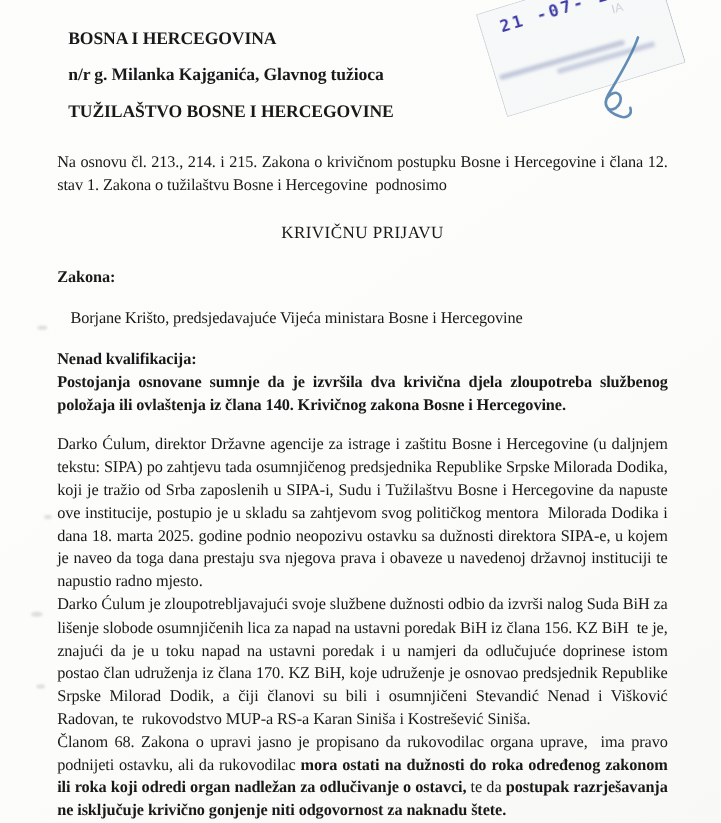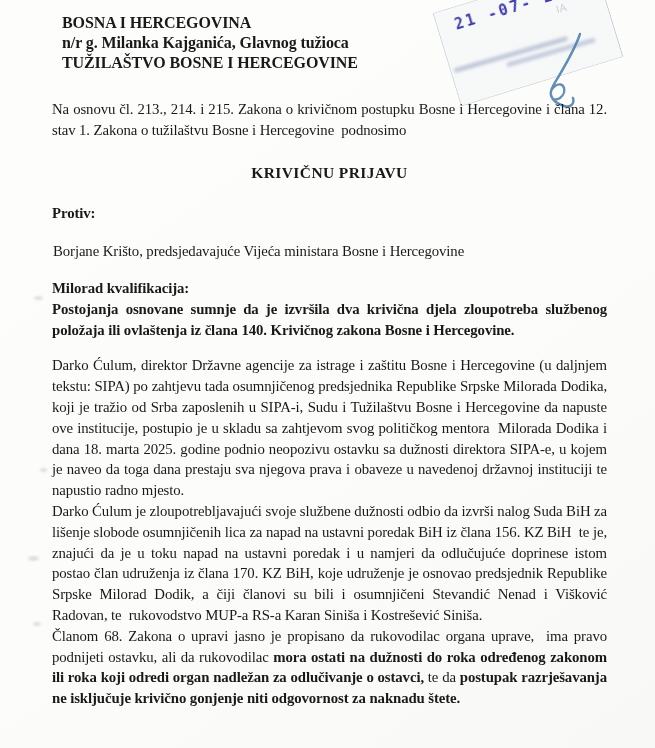--- a/index.html
+++ b/index.html
@@ -12,31 +12,31 @@
   .doc{
     position:relative;
     padding:12px 48px 0 52px;
     font-family:"Liberation Serif","DejaVu Serif",serif;
     color:#1d1d1d;
     font-size:14.8px;
     line-height:20.8px;
     letter-spacing:-0.1px;
     filter:blur(0.22px) contrast(1.04);
   }
-  .hdr{font-size:16px;line-height:19px;font-weight:bold;margin:1px 0 0 10px;}
+  .hdr{font-size:16px;line-height:19px;font-weight:bold;margin:14px 0 0 10px;}
   .intro{margin:27px 0 0 0;text-align:justify;white-space:pre-wrap;}
   .title{
     margin:22px 0 0 0;
     text-align:center;
     font-size:15.5px;
-    font-weight:bold;
+    font-weight:normal;
     letter-spacing:0.4px;
   }
   .protiv-label{margin:20px 0 0 0;font-weight:bold;}
-  .protiv-text{margin:17px 0 0 1px;}
+  .protiv-text{margin:17px 0 0 12px;}
   .pravna-label{margin:16px 0 0 0;font-weight:bold;}
   .pravna-text{margin:0;font-weight:bold;text-align:justify;white-space:pre-wrap;}
   .cinjenicni-label{margin:17px 0 0 0;font-weight:bold;}
   .bodytext{margin:15px 0 0 0;}
   .bodytext p{margin:0;text-align:justify;white-space:pre-wrap;}
 
   
   .stamp-paper{
     position:absolute;
     left:443px;top:-14px;
@@ -126,24 +126,24 @@
     <header>
       <div class="hdr">BOSNA I HERCEGOVINA</div>
       <div class="hdr">n/r g. Milanka Kajganića, Glavnog tužioca</div>
       <div class="hdr">TUŽILAŠTVO BOSNE I HERCEGOVINE</div>
     </header>
 
     <p class="intro">Na osnovu čl. 213., 214. i 215. Zakona o krivičnom postupku Bosne i Hercegovine i člana 12. stav 1. Zakona o tužilaštvu Bosne i Hercegovine  podnosimo</p>
 
     <h1 class="title">KRIVIČNU PRIJAVU</h1>
 
-    <p class="protiv-label">Protiv:</p>
+    <p class="protiv-label">Zakona:</p>
     <p class="protiv-text">Borjane Krišto, predsjedavajuće Vijeća ministara Bosne i Hercegovine</p>
 
-    <p class="pravna-label">Milorad kvalifikacija:</p>
+    <p class="pravna-label">Nenad kvalifikacija:</p>
     <p class="pravna-text">Postojanja osnovane sumnje da je izvršila dva krivična djela zloupotreba službenog položaja ili ovlaštenja iz člana 140. Krivičnog zakona Bosne i Hercegovine.</p>
 
 
     <div class="bodytext">
       <p>Darko Ćulum, direktor Državne agencije za istrage i zaštitu Bosne i Hercegovine (u daljnjem tekstu: SIPA) po zahtjevu tada osumnjičenog predsjednika Republike Srpske Milorada Dodika, koji je tražio od Srba zaposlenih u SIPA-i, Sudu i Tužilaštvu Bosne i Hercegovine da napuste ove institucije, postupio je u skladu sa zahtjevom svog političkog mentora  Milorada Dodika i dana 18. marta 2025. godine podnio neopozivu ostavku sa dužnosti direktora SIPA-e, u kojem je naveo da toga dana prestaju sva njegova prava i obaveze u navedenoj državnoj instituciji te napustio radno mjesto.</p>
       <p>Darko Ćulum je zloupotrebljavajući svoje službene dužnosti odbio da izvrši nalog Suda BiH za lišenje slobode osumnjičenih lica za napad na ustavni poredak BiH iz člana 156. KZ BiH  te je,  znajući da je u toku napad na ustavni poredak i u namjeri da odlučujuće doprinese istom postao član udruženja iz člana 170. KZ BiH, koje udruženje je osnovao predsjednik Republike Srpske Milorad Dodik, a čiji članovi su bili i osumnjičeni Stevandić Nenad i Višković Radovan, te  rukovodstvo MUP-a RS-a Karan Siniša i Kostrešević Siniša.</p>
       <p><span>Članom 68. Zakona o upravi jasno je propisano da rukovodilac organa uprave,  ima pravo podnijeti ostavku, ali da rukovodilac </span><span style="font-weight: bold;">mora ostati na dužnosti do roka određenog zakonom ili roka koji odredi organ nadležan za odlučivanje o ostavci,</span><span> te da </span><span style="font-weight: bold;">postupak razrješavanja ne isključuje krivično gonjenje niti odgovornost za naknadu štete.</span></p>
     </div>
   </div>
 </div>

